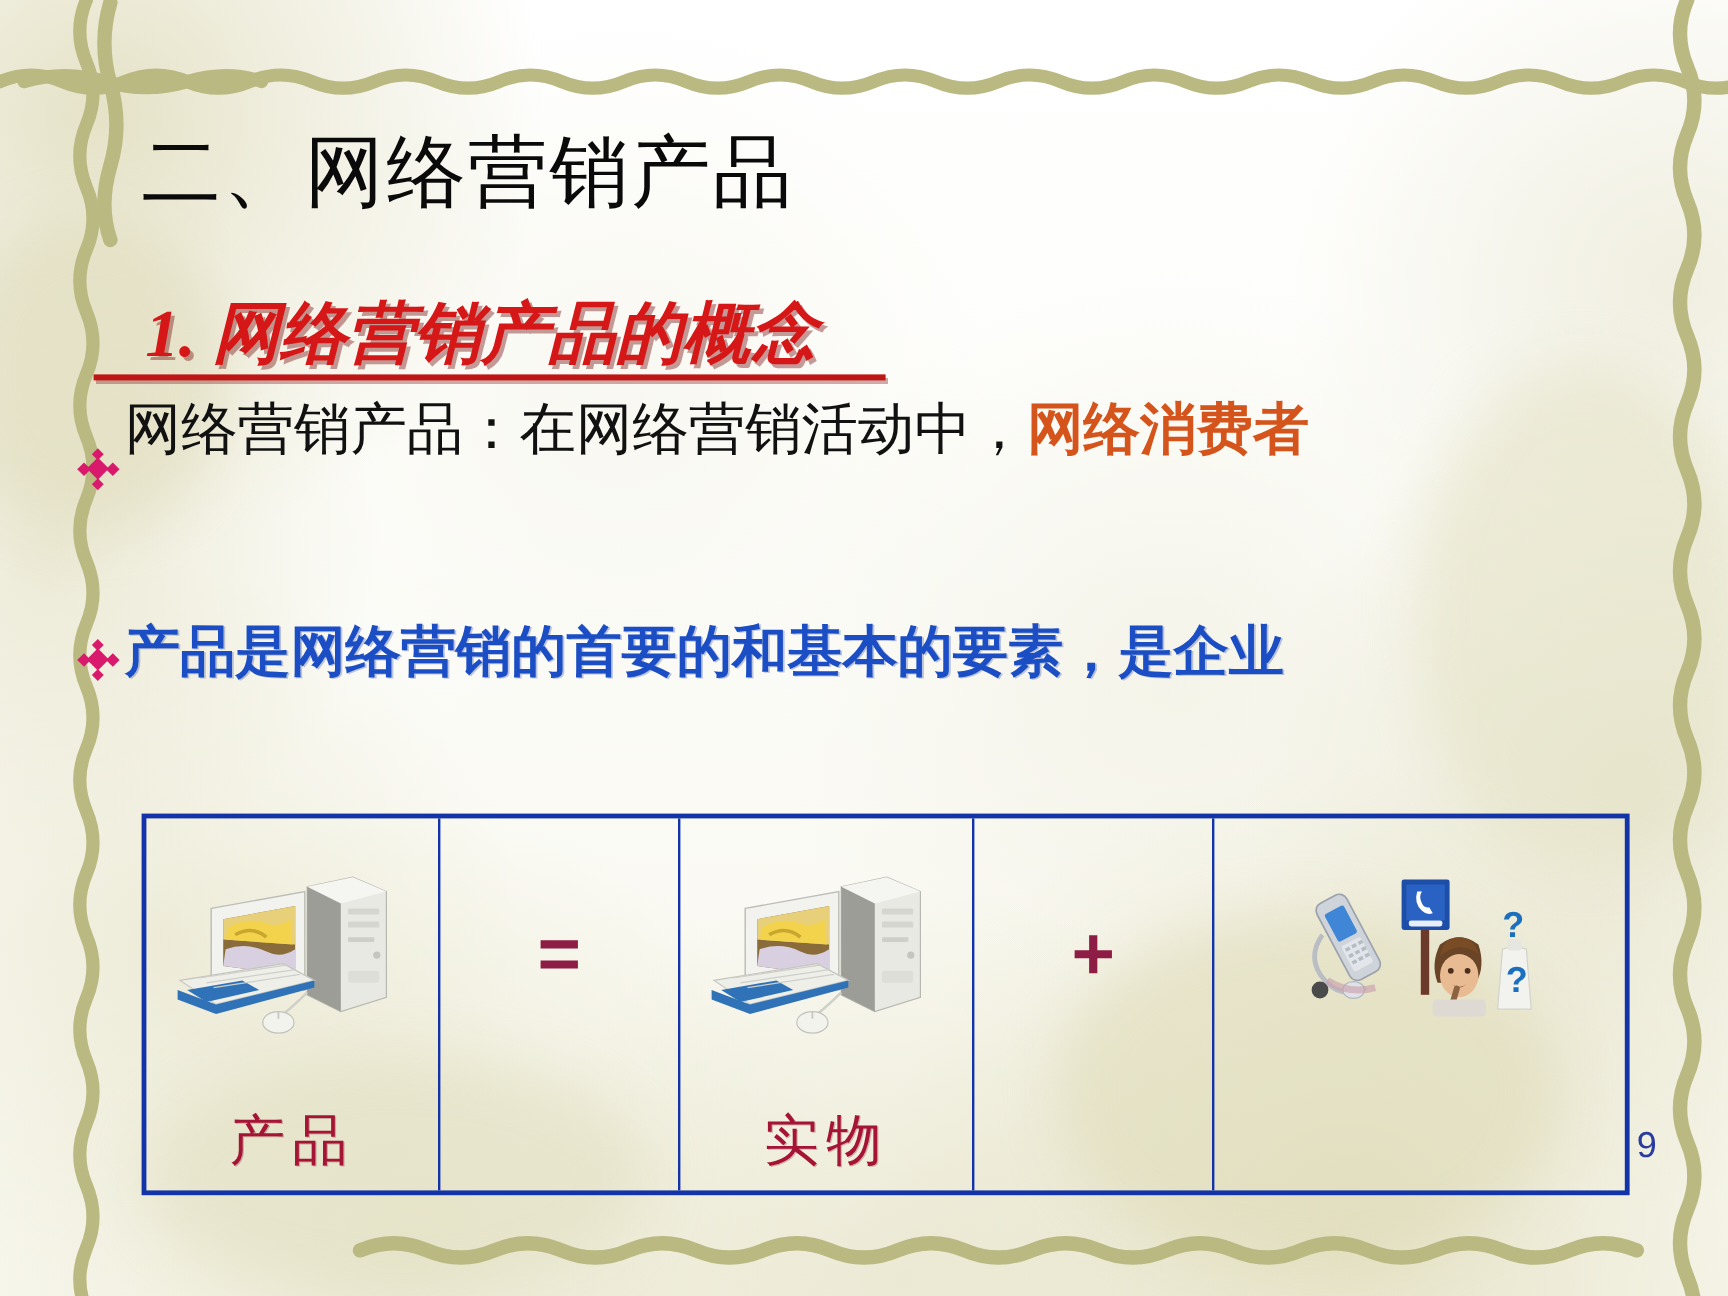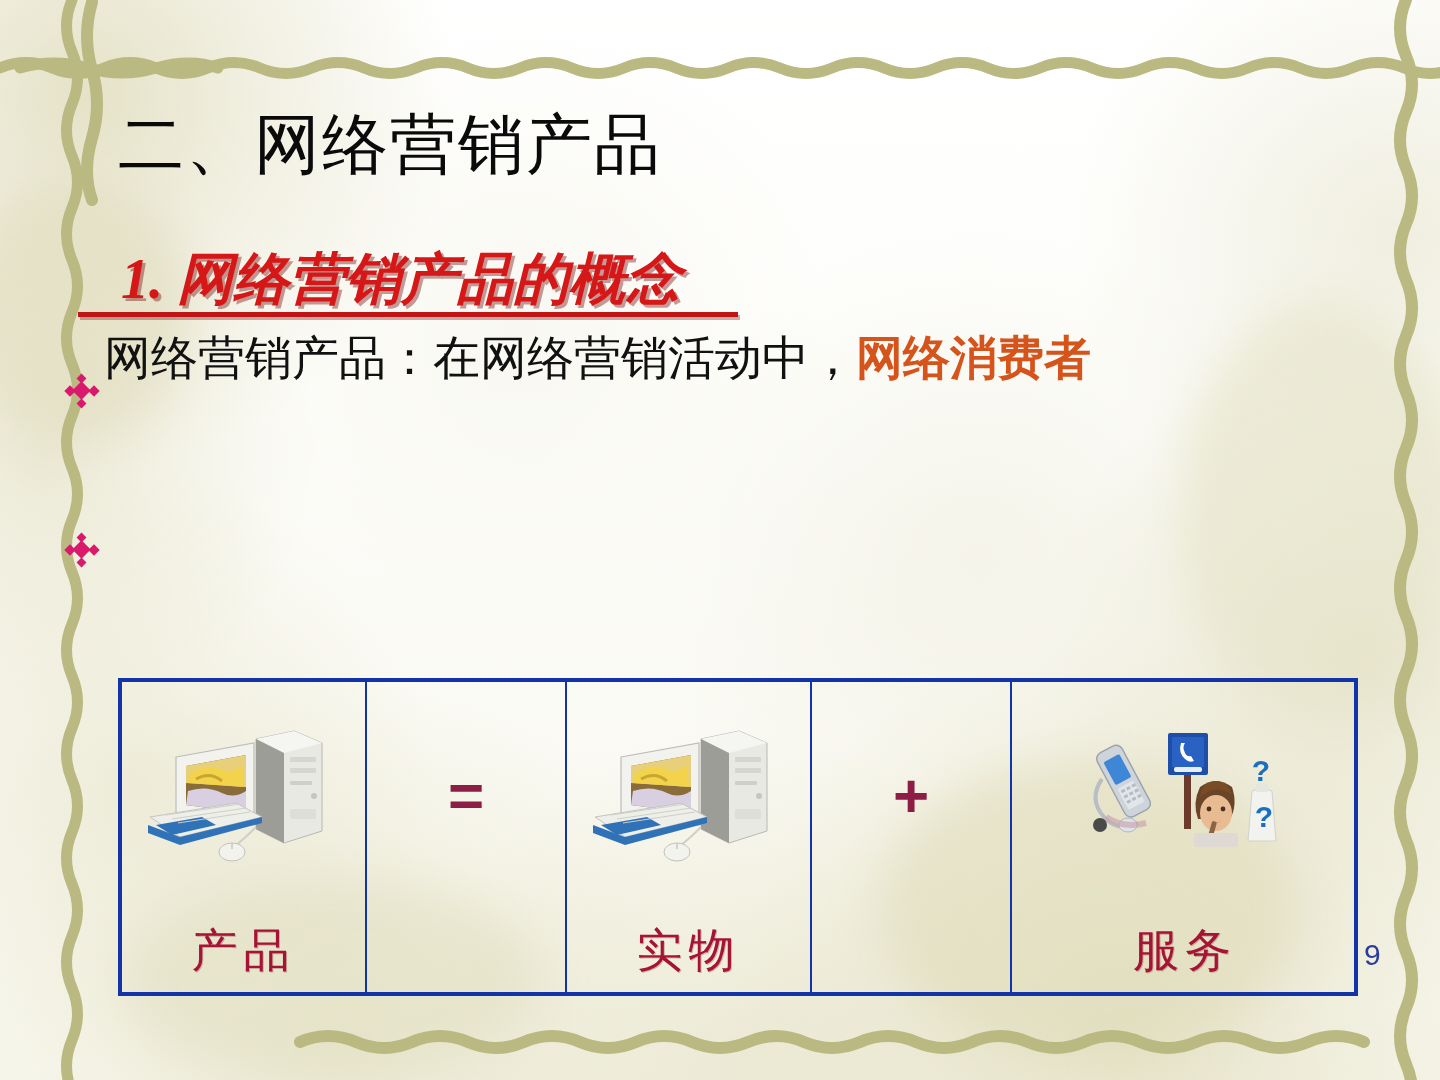--- a/index.html
+++ b/index.html
@@ -190,21 +190,21 @@
     <div class="bullet-mark">
       <div class="dia-wrap">
         <div class="dia d-c"></div>
           <div class="dia d-l"></div>
         <div class="dia d-r"></div>
           <div class="dia d-t"></div>
           <div class="dia d-b"></div>
       </div>
     </div>
     <div class="bullet-body">
-      <br>
+      <span>产品是网络营销的首要的和基本的要素，是企业</span><br>
     </div>
   </div>
 
   <div class="ptable">
 
     <div class="pcell prow1-c">
       <div class="pc">
         <svg width="200" height="150" viewBox="0 0 200 150">
 
           <path d="M112 18 L150 10 L178 22 L178 110 L140 122 L112 108 Z" fill="#e9e9e4" stroke="#b8b8b2" stroke-width="1"></path>
@@ -337,20 +337,17 @@
     </div>
     <div class="pcell">
       <span class="plabel"></span>
     </div>
     <div class="pcell">
       <span class="plabel">实物</span>
     </div>
     <div class="pcell">
       <span class="plabel"></span>
     </div>
-    <div class="pcell last">
-      <span class="plabel">服务</span>
-    </div>
   </div>
 
   <div class="pagenum">9</div>
 
 </div>
 
 </body></html>

